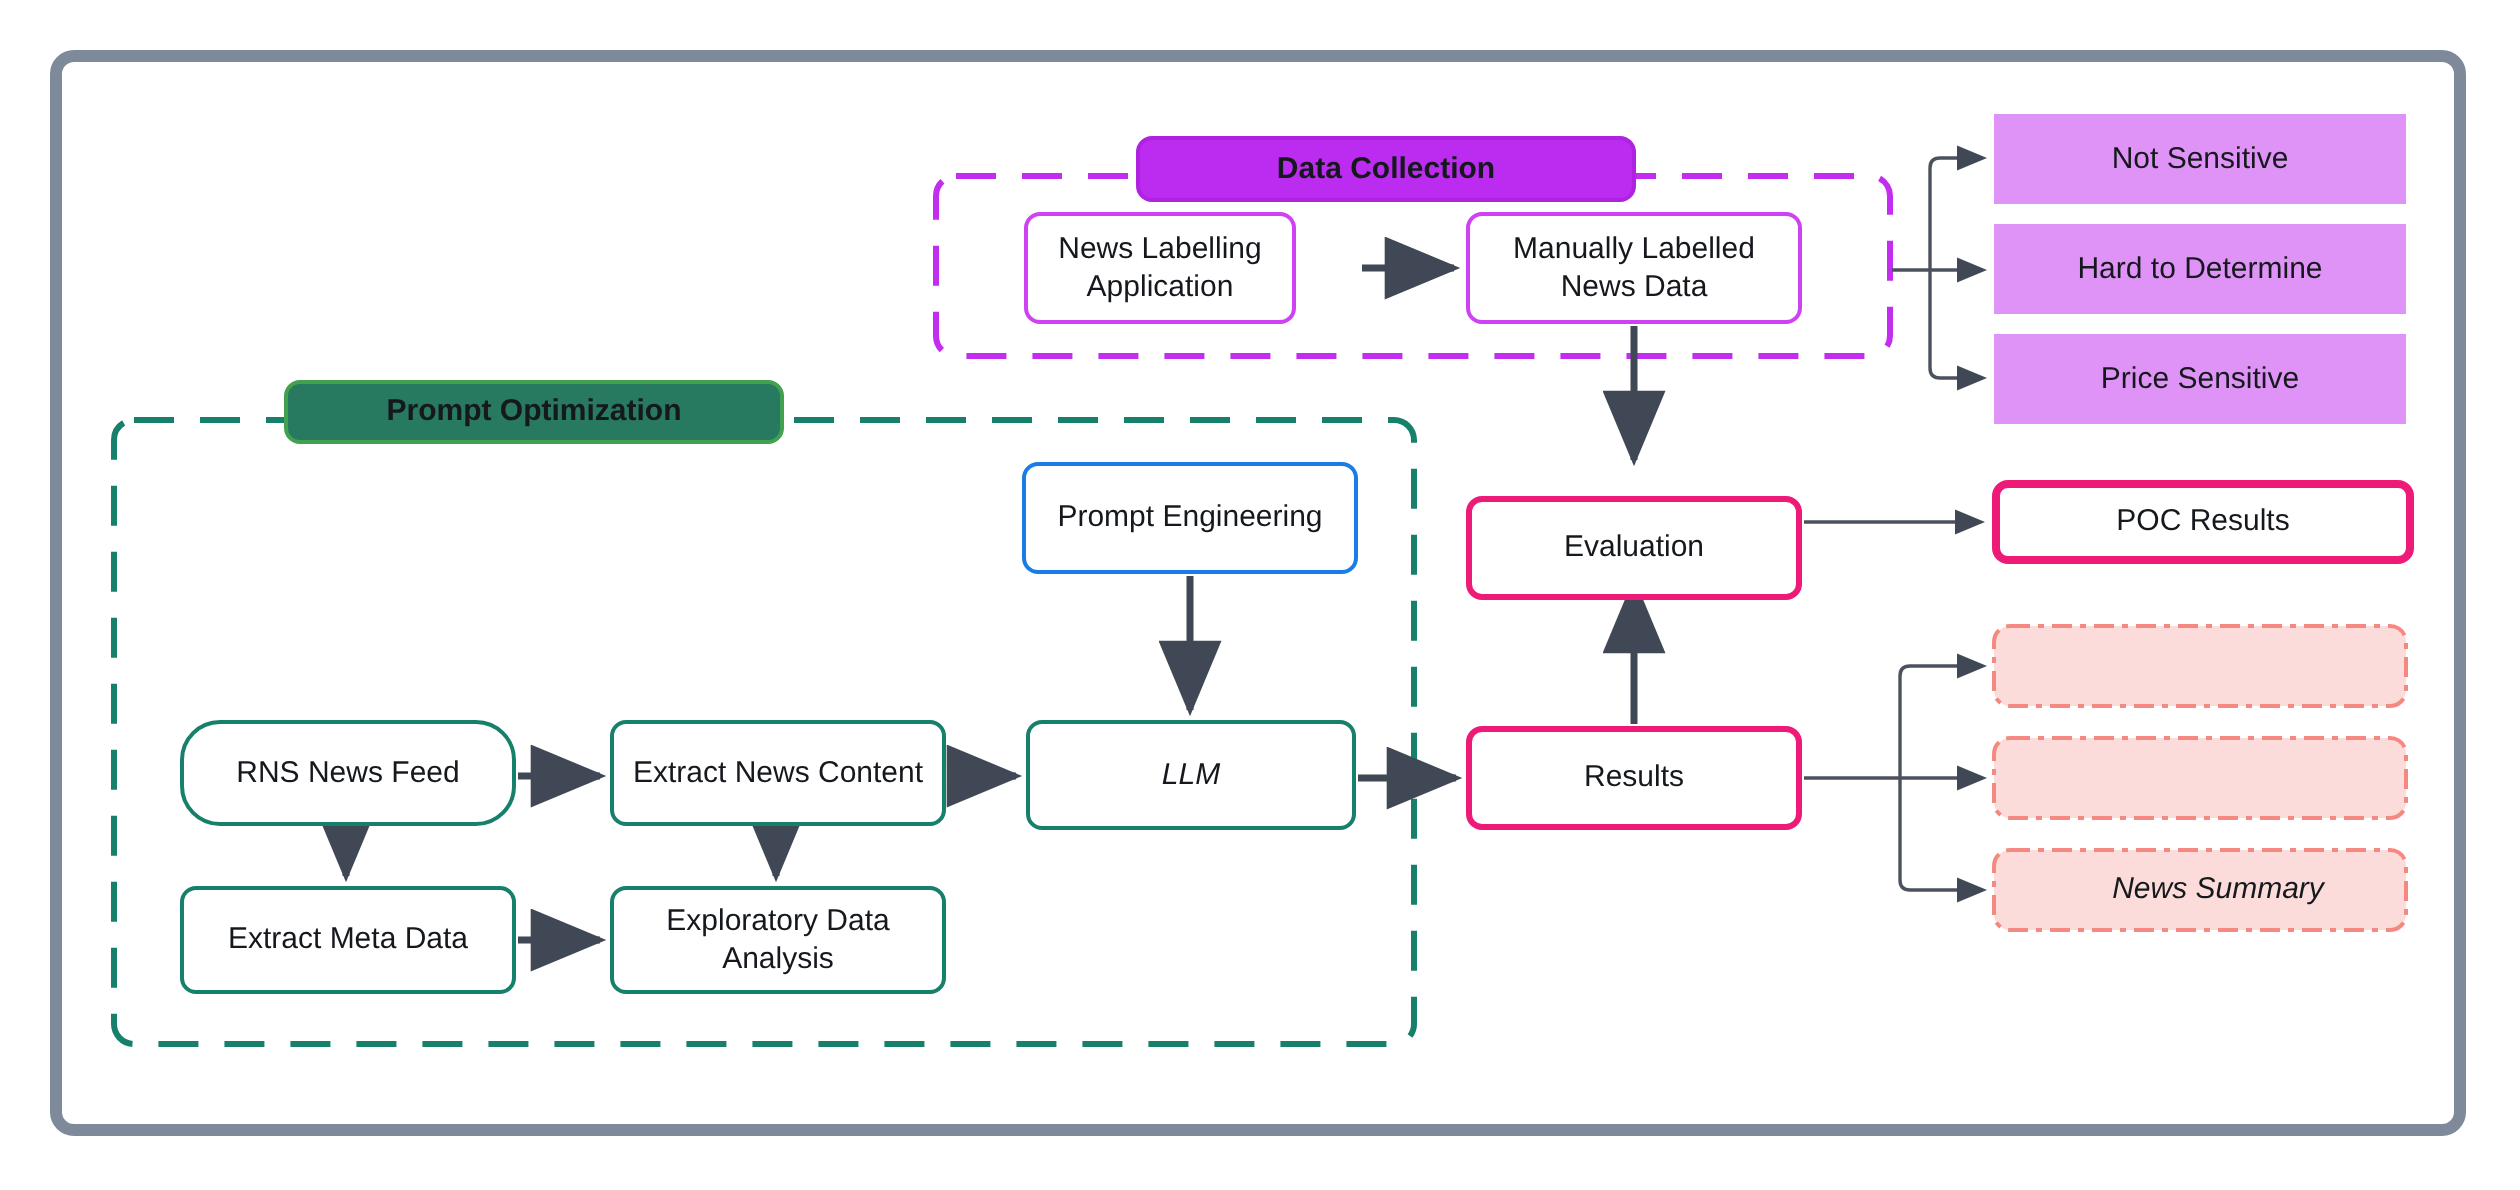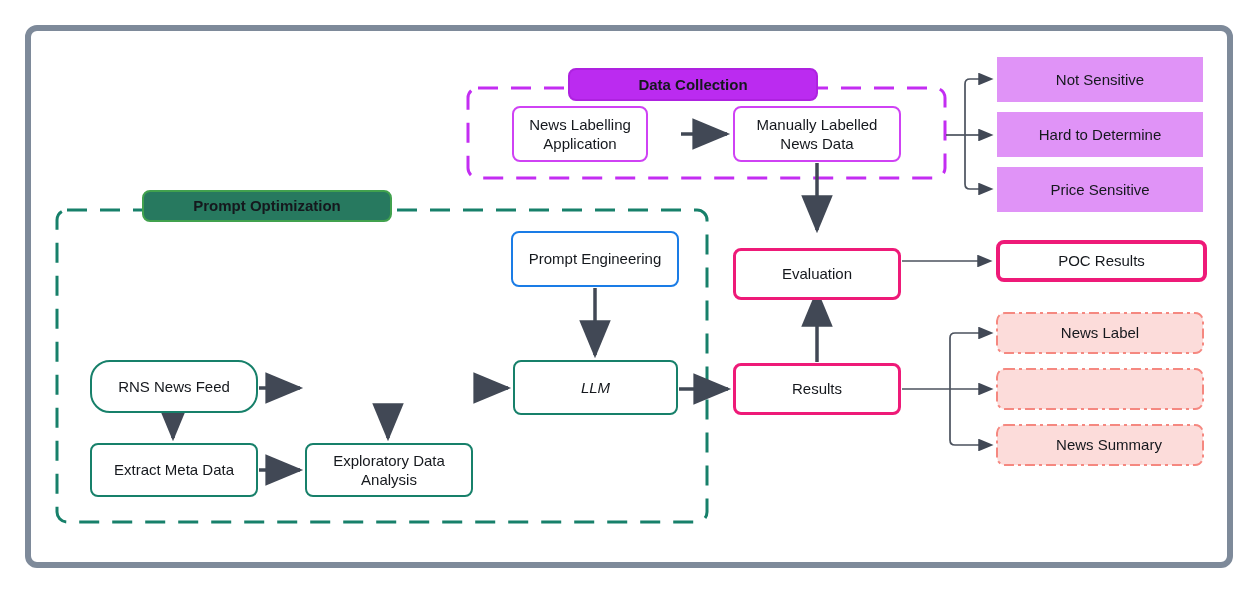--- a/index.html
+++ b/index.html
@@ -96,27 +96,27 @@
   <div class="node pink-box" style="left:733px;top:235px;width:168px;height:52px;margin-top:13px;">Evaluation</div>
 
   <div class="node pink-thick" style="left:996px;top:240px;width:211px;height:42px;">POC Results</div>
 
   <div class="node sec-header po-header" style="left:97px;top:190px;width:250px;height:32px;margin-left:45px;">Prompt Optimization</div>
 
   <div class="node blue-box" style="left:511px;top:231px;width:168px;height:56px;">Prompt Engineering</div>
 
   <div class="node teal-box" style="left:90px;top:360px;width:168px;height:53px;border-radius:20px;">RNS News Feed</div>
 
+  <div class="node teal-box" style="left:305px;top:360px;width:168px;height:53px;">Extract News Content</div>
 
   <div class="node teal-box" style="left:513px;top:360px;width:165px;height:55px;font-style:italic;">LLM</div>
 
   <div class="node pink-box" style="left:733px;top:363px;width:168px;height:52px;">Results</div>
 
   <div class="node teal-box" style="left:90px;top:443px;width:168px;height:54px;">Extract Meta Data</div>
 
   <div class="node teal-box" style="left:305px;top:443px;width:168px;height:54px;">Exploratory Data Analysis</div>
 
-  <div class="node ghost" style="left:997px;top:313px;width:206px;height:40px;">News Label</div>
 
 
-  <div class="node ghost" style="left:997px;top:425px;width:224px;height:40px;">News Summary</div>
+  <div class="node ghost" style="left:997px;top:425px;width:224px;height:40px;font-style:italic;">News Summary</div>
 
 </div>
 
 </body></html>

